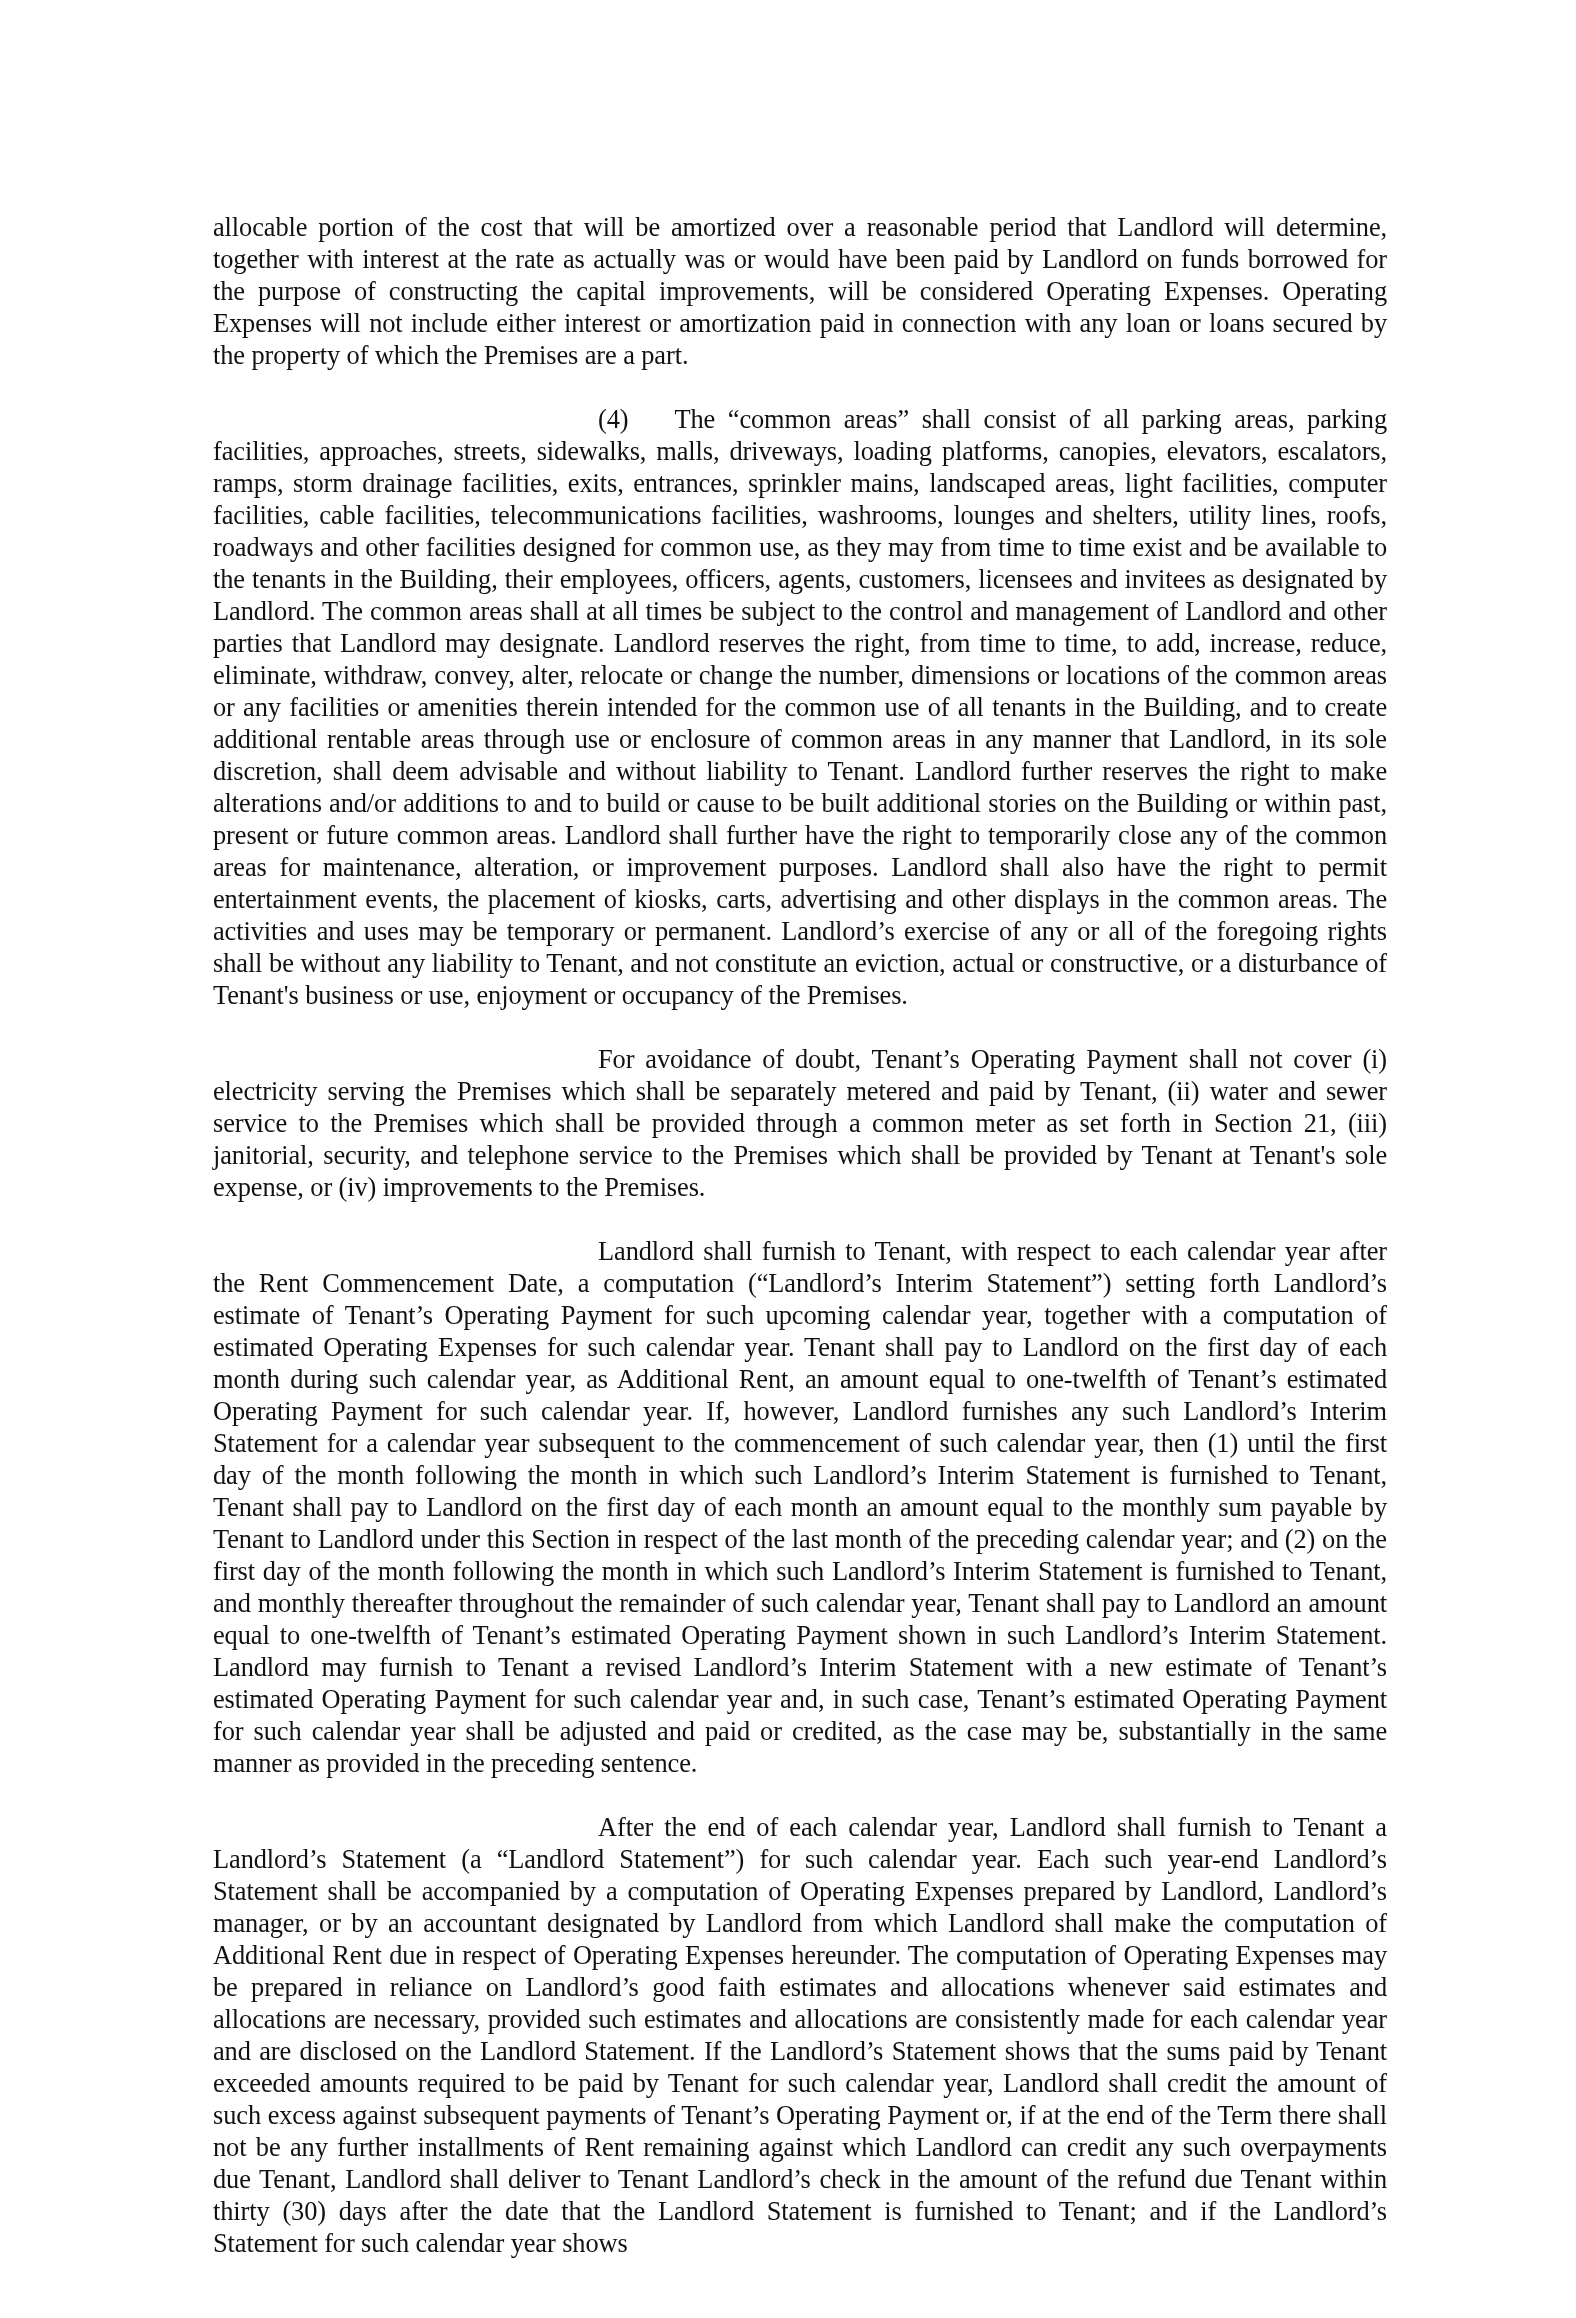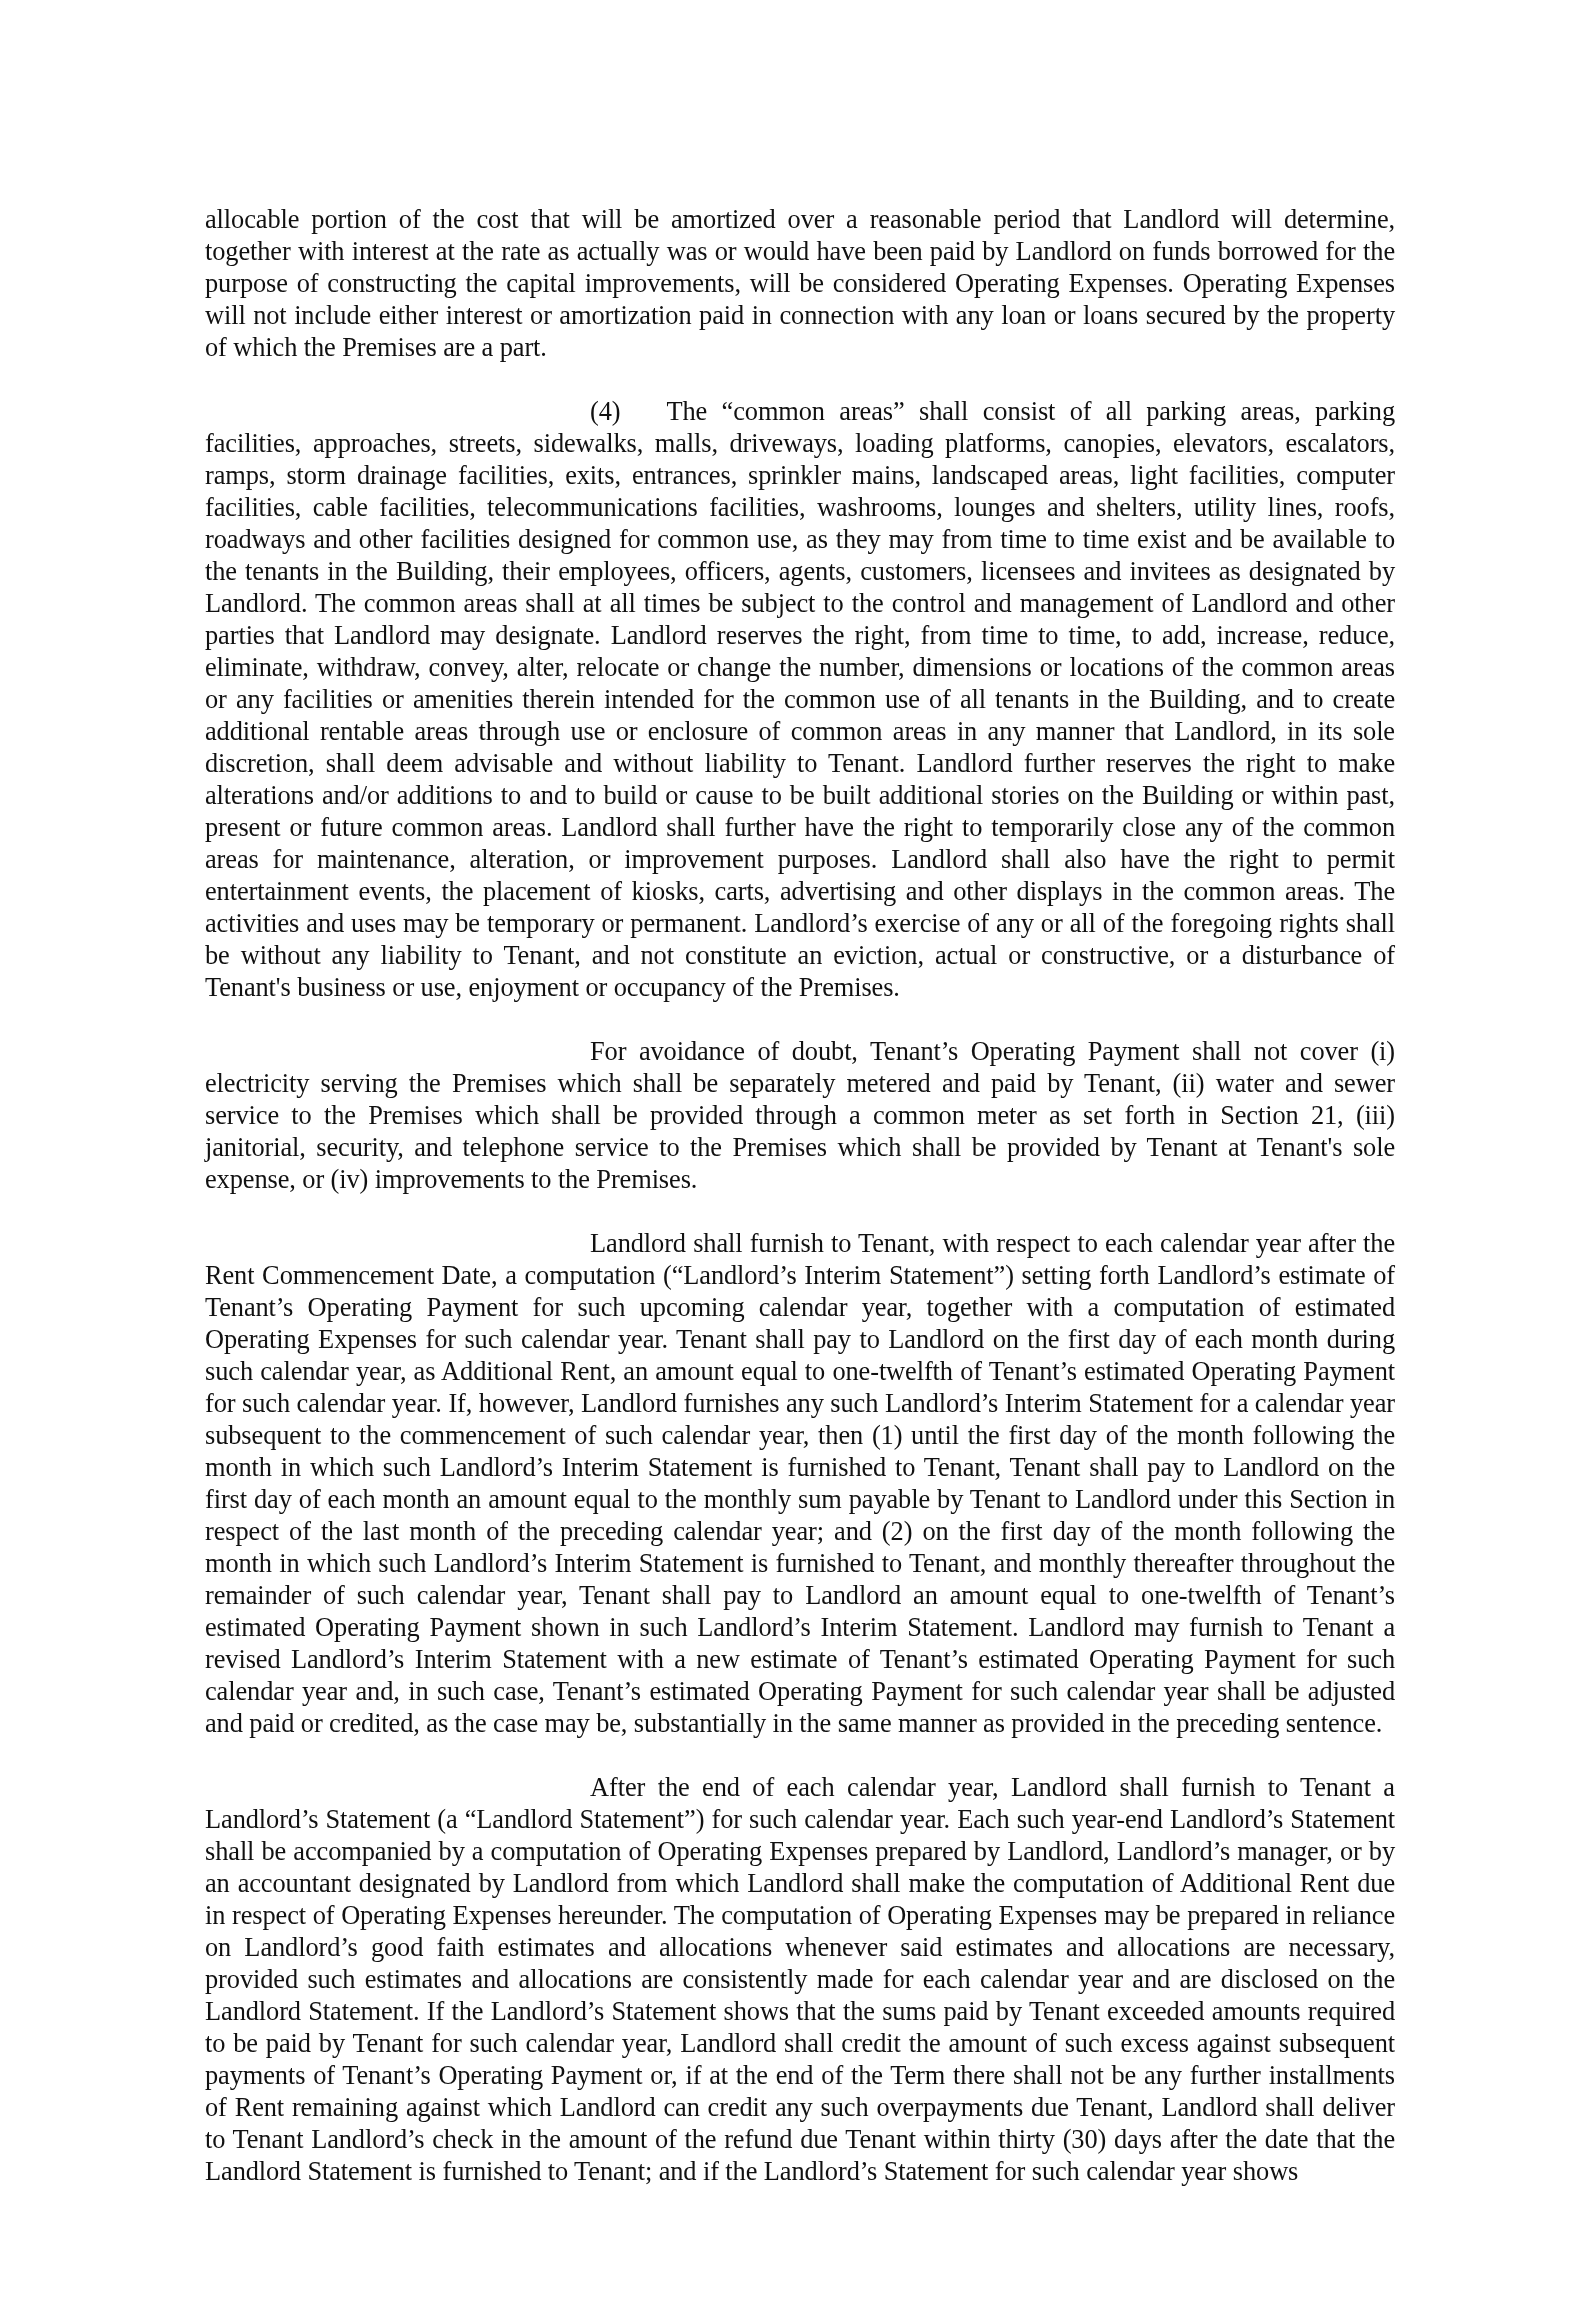--- a/index.html
+++ b/index.html
@@ -14,21 +14,21 @@
   .page {
     position: absolute;
     left: 197px;
     top: 195px;
     width: 1206px;
   }
   .para {
     font-size: 26.4px;
     line-height: 32px;
     text-align: justify;
-    margin: 8px;
+    margin: 16px;
     letter-spacing: -0.1px;
   }
   .para.indent { text-indent: 385px; }
   .para + .para { margin-top: 32px; font-family: Liberation Serif, serif; }
   .clause-num { margin-right: 46px; }
 </style>
 </head>
 <body>
 
 <div class="page">

